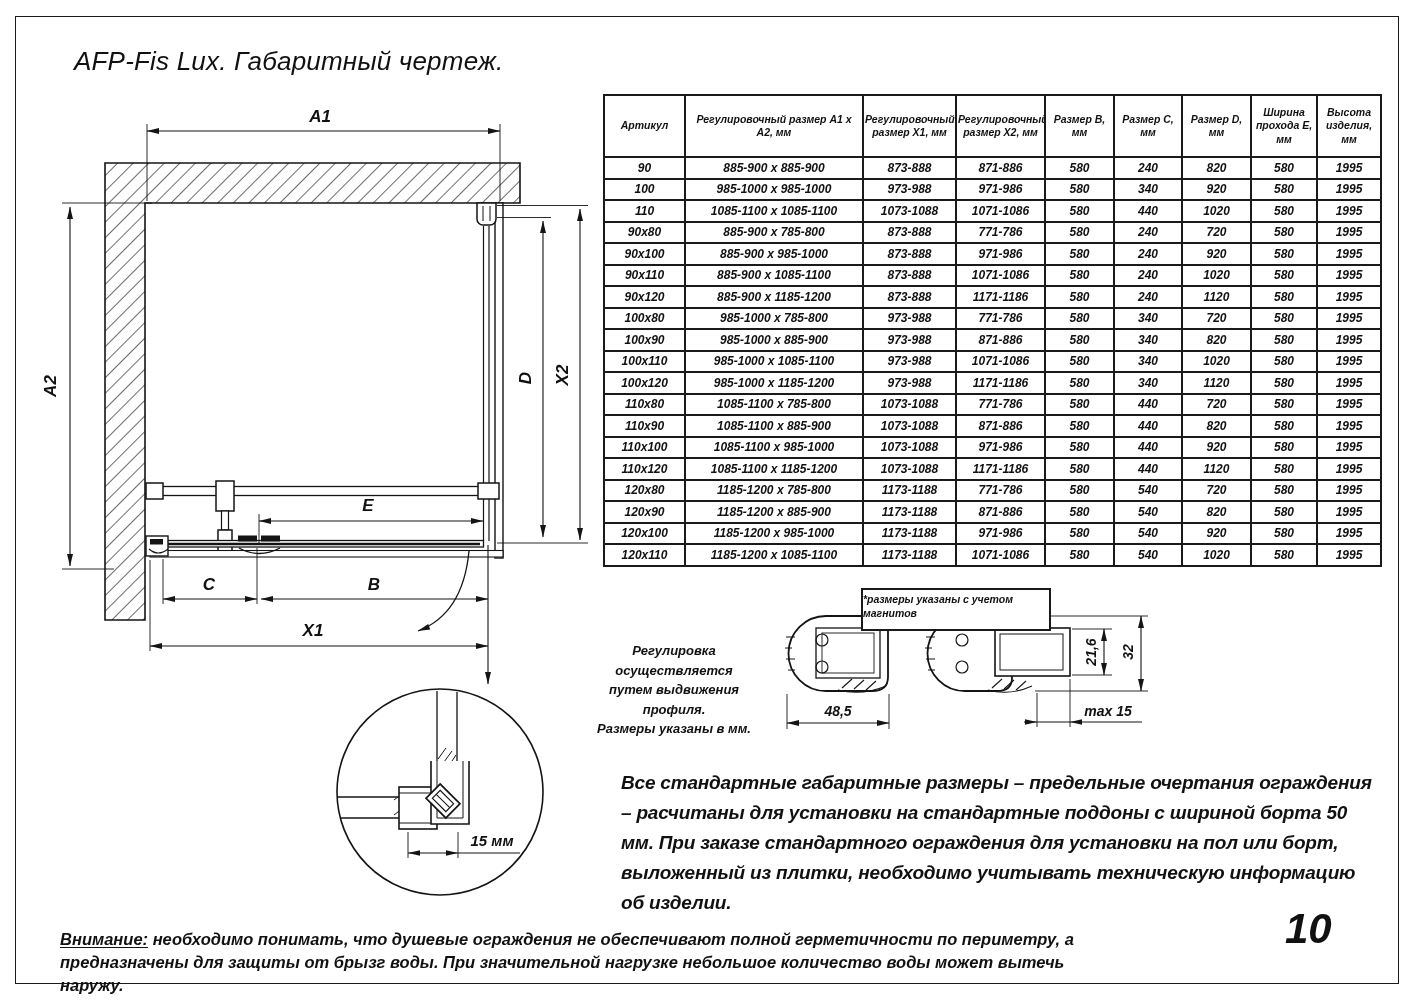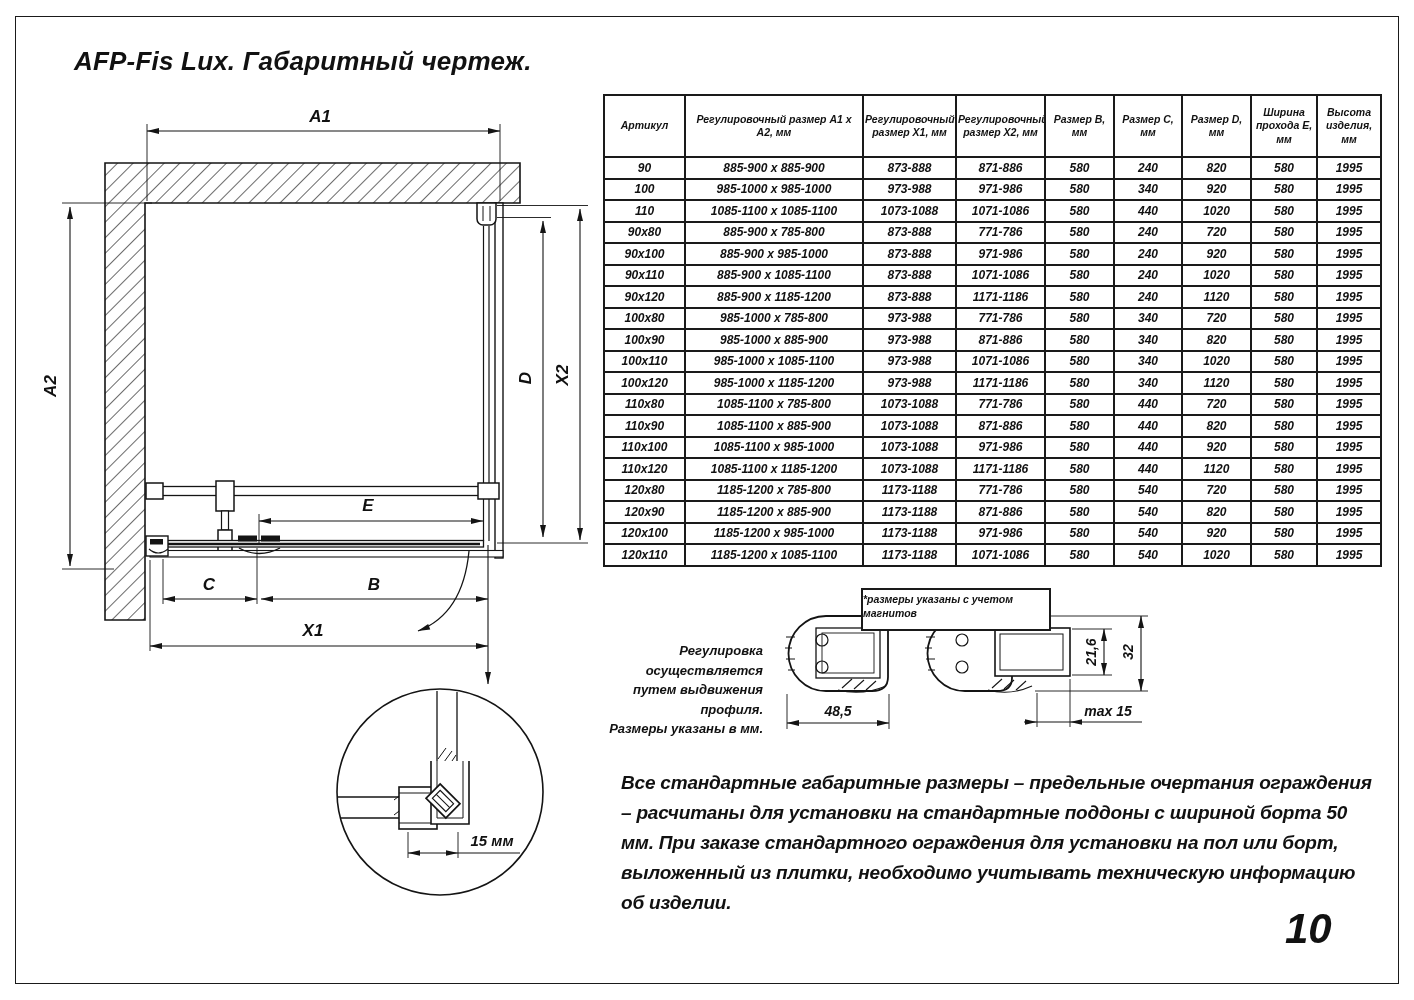--- a/index.html
+++ b/index.html
@@ -1,31 +1,31 @@
 <!DOCTYPE html>
 <html><head>
 <meta charset="utf-8">
 <style>
   html,body{margin:0;padding:0;background:#fff;}
   .page{position:relative;width:1414px;height:1000px;background:#fff;overflow:hidden;
         font-family:"Liberation Sans",sans-serif;color:#111;}
   .frame{position:absolute;left:15px;top:16px;right:15px;bottom:16px;border:1.6px solid #1a1a1a;}
   .lineart{position:absolute;left:0;top:0;z-index:1;}
   .txt{position:absolute;z-index:2;font-style:italic;}
-  .title{left:74px;top:46px;font-size:26px;font-weight:700;letter-spacing:.2px;}
+  .title{left:74px;top:46px;font-size:26px;font-weight:400;letter-spacing:.2px;}
   
   .tblwrap{left:603px;top:94px;width:777px;}
   table.dims{border-collapse:collapse;table-layout:fixed;width:777px;background:#fff;}
   table.dims th,table.dims td{border:2px solid #1a1a1a;text-align:center;vertical-align:middle;
      font-style:italic;font-weight:700;padding:0 1px;overflow:hidden;}
   table.dims th{font-size:10.5px;line-height:1.25;height:60px;}
   table.dims td{font-size:12px;height:19.5px;line-height:1;white-space:nowrap;}
   .footnote{left:861px;top:588px;width:186px;height:36px;border:2px solid #1a1a1a;background:#fff;
      font-size:10.5px;font-weight:700;line-height:1.3;padding-top:3px;}
-  .profnote{left:585px;top:641px;width:178px;text-align:right;font-size:13px;font-weight:700;line-height:19.5px;}
+  .profnote{left:585px;top:641px;width:178px;text-align:center;font-size:13px;font-weight:700;line-height:19.5px;}
   .para{left:601px;top:768px;width:758px;font-size:19px;font-weight:700;line-height:30px;letter-spacing:-.2px;margin-left:20px;}
   .warn{left:60px;top:928px;width:1015px;font-size:16.5px;font-weight:700;line-height:23px;}
   .warn .wlabel{text-decoration:underline;text-underline-offset:2px;}
   .pageno{left:1285px;top:905px;font-size:42px;font-weight:600;}
   
   .dlbl{font-family:"Liberation Sans",sans-serif;font-style:italic;font-weight:600;font-size:17px;fill:#111;}
   .plbl{font-family:"Liberation Sans",sans-serif;font-style:italic;font-weight:600;font-size:14px;fill:#111;}
 </style>
 </head>
 <body>
@@ -440,15 +440,18 @@
   <div class="txt footnote">*размеры указаны с учетом магнитов</div>
 
   <div class="txt profnote">
     <div>Регулировка осуществляется</div>
     <div>путем выдвижения профиля.</div>
     <div>Размеры указаны в мм.</div>
   </div>
 
   <div class="txt para">Все стандартные габаритные размеры – предельные очертания ограждения – расчитаны для установки на стандартные поддоны с шириной борта 50 мм. При заказе стандартного ограждения для установки на пол или борт, выложенный из плитки, необходимо учитывать техническую информацию об изделии.</div>
 
+  <div class="txt warn">
+    <span class="wlabel">Внимание:</span><span> необходимо понимать, что душевые ограждения не обеспечивают полной герметичности по периметру, а предназначены для защиты от брызг воды. При значительной нагрузке небольшое количество воды может вытечь наружу.</span>
+  </div>
 
   <div class="txt pageno">10</div>
 </div>
 
 </body></html>

